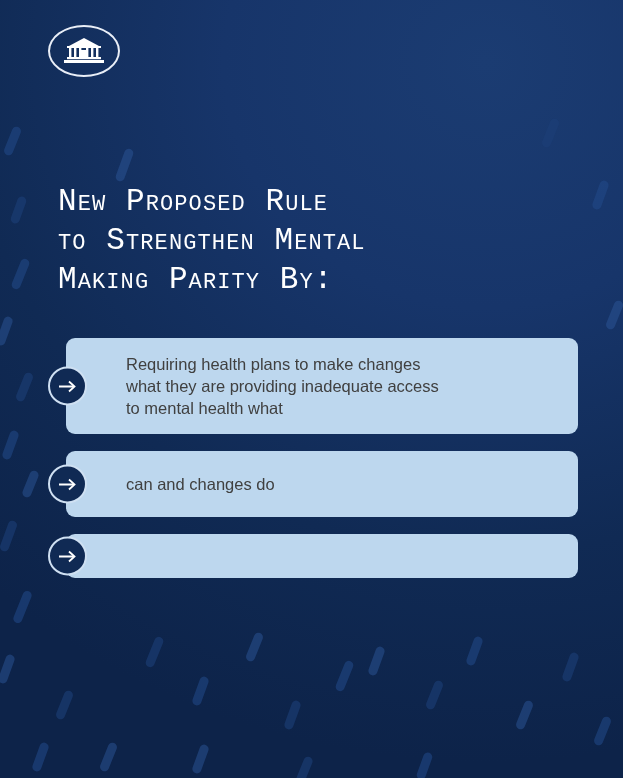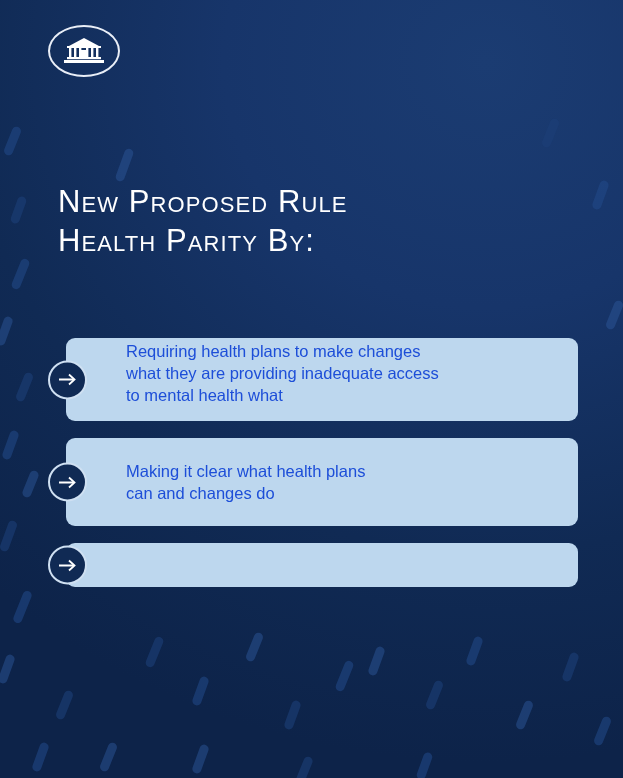--- a/index.html
+++ b/index.html
@@ -48,21 +48,21 @@
   }
   .seal svg { display: block; }
 
   
   .headline {
     position: absolute;
     left: 58px;
     top: 182px;
     width: 520px;
     color: #ffffff;
-    font-family: Liberation Sans, sans-serif;
+    font-family: Liberation Mono, monospace;
     font-size: 31px;
     line-height: 39px;
     letter-spacing: 1.1px;
     font-weight: normal;
   }
   .headline .ln { display: block; white-space: pre; }
   .smallcaps { font-variant: small-caps; }
 
   
   .rows {
@@ -92,22 +92,22 @@
     justify-content: center;
     z-index: 2;
   }
   .arrow svg { display: block; }
   .card {
     margin-left: 18px;
     width: 512px;
     box-sizing: border-box;
     background: #bdd7ee;
     border-radius: 9px;
-    color: #1d4ed8;
-    padding: 2px 20px 15px 60px;
+    color: #404040;
+    padding: 15px 20px 15px 60px;
     font-size: 16.5px;
     line-height: 22px;
   }
   .card .cl { display: block; white-space: pre; }
 </style>
 </head>
 <body>
 
 <div class="poster">
 
@@ -158,21 +158,22 @@
         <rect x="35" y="12" width="2.4" height="9"></rect>
         <rect x="6" y="10" width="34" height="2"></rect>
         <polygon points="23,2 38,10 8,10"></polygon>
         <rect x="20" y="14" width="6" height="7"></rect>
       </g>
     </svg>
   </div>
 
   <div class="headline smallcaps">
     <span class="ln">New Proposed Rule</span>
-    <span class="ln">Health Parity By:</span>
+    <span class="ln">to Strengthen Mental</span>
+    <span class="ln">Making Parity By:</span>
   </div>
 
   <div class="rows">
 
     <div class="row">
       <div class="arrow">
         <svg width="19" height="14" viewBox="0 0 19 14" aria-hidden="true">
           <line x1="1" y1="7" x2="16" y2="7" stroke="#ffffff" stroke-width="1.8"></line>
           <polyline points="11,2 16.5,7 11,12" fill="none" stroke="#ffffff" stroke-width="1.8"></polyline>
         </svg>
@@ -185,21 +186,20 @@
     </div>
 
     <div class="row">
       <div class="arrow">
         <svg width="19" height="14" viewBox="0 0 19 14" aria-hidden="true">
           <line x1="1" y1="7" x2="16" y2="7" stroke="#ffffff" stroke-width="1.8"></line>
           <polyline points="11,2 16.5,7 11,12" fill="none" stroke="#ffffff" stroke-width="1.8"></polyline>
         </svg>
       </div>
       <div class="card" style="padding-top:22px;padding-bottom:22px;">
-        <span class="cl">Making it clear what health plans</span>
         <span class="cl">can and changes do</span>
       </div>
     </div>
 
     <div class="row">
       <div class="arrow">
         <svg width="19" height="14" viewBox="0 0 19 14" aria-hidden="true">
           <line x1="1" y1="7" x2="16" y2="7" stroke="#ffffff" stroke-width="1.8"></line>
           <polyline points="11,2 16.5,7 11,12" fill="none" stroke="#ffffff" stroke-width="1.8"></polyline>
         </svg>

